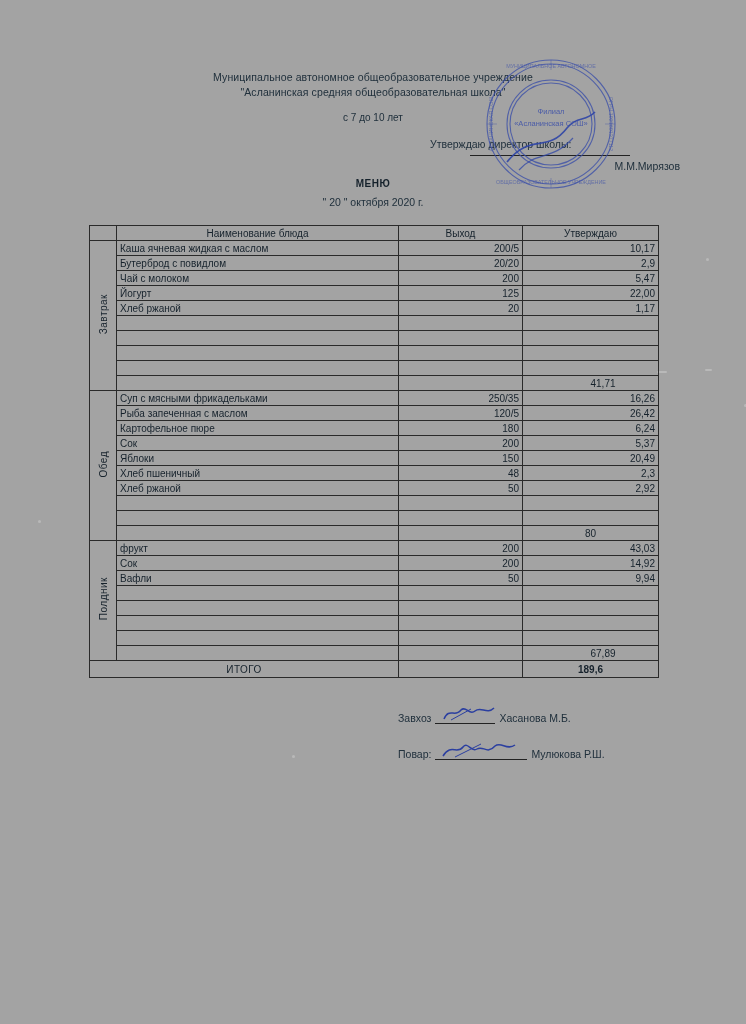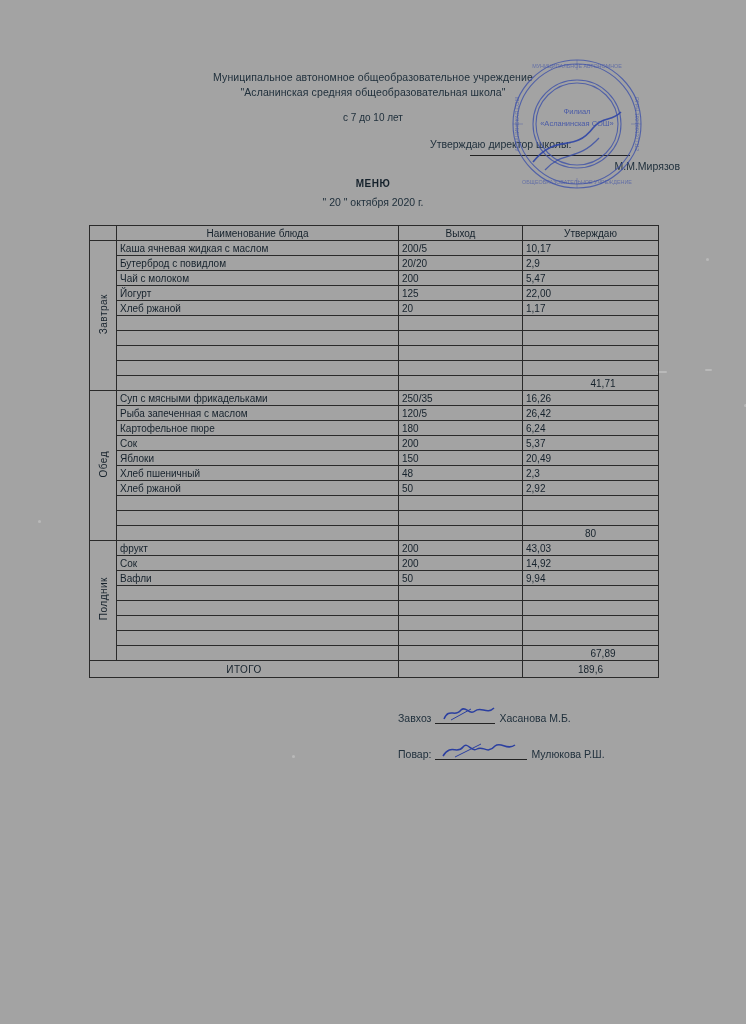--- a/index.html
+++ b/index.html
@@ -79,21 +79,21 @@
     top: 196px;
     width: 746px;
     text-align: center;
     font-size: 10.5px;
     color: #20303c;
   }
 
   
   .stamp {
     position: absolute;
-    left: 511px;
+    left: 485px;
     top: 58px;
     width: 132px;
     height: 132px;
     pointer-events: none;
   }
   .stamp svg { display: block; }
 
   
   .table-wrap {
     position: absolute;
@@ -116,21 +116,21 @@
     vertical-align: middle;
     line-height: 13px;
   }
   col.c-meal { width: 27px; }
   col.c-dish { width: 282px; }
   col.c-out  { width: 124px; }
   col.c-cost { width: 136px; }
 
   th.hdr { text-align: center; font-size: 10px; height: 16px; }
   td.dish { text-align: left; padding-left: 5px; }
-  td.num  { text-align: left; }
+  td.num  { text-align: right; }
   td.empty { height: 14px; }
   td.total-cost { text-align: center; font-weight: bold; }
   td.total-cost.plain { font-weight: normal; padding-left: 28px; }
 
   td.meal-label {
     text-align: center;
     vertical-align: middle;
     padding: 0;
   }
   .vert {
@@ -140,21 +140,21 @@
     font-size: 10px;
     letter-spacing: 0.5px;
     white-space: nowrap;
   }
   tr.itogo td {
     text-align: center;
     height: 16px;
     margin-top: 44px;
   }
   tr.itogo td.itogo-label { text-align: center; letter-spacing: 0.4px; }
-  tr.itogo td.itogo-val { font-weight: normal; }
+  tr.itogo td.itogo-val { font-weight: bold; }
 
   
   .signatures {
     position: absolute;
     left: 398px;
     top: 706px;
     font-size: 10.5px;
     color: #20303c;
   }
   .sig-row {

